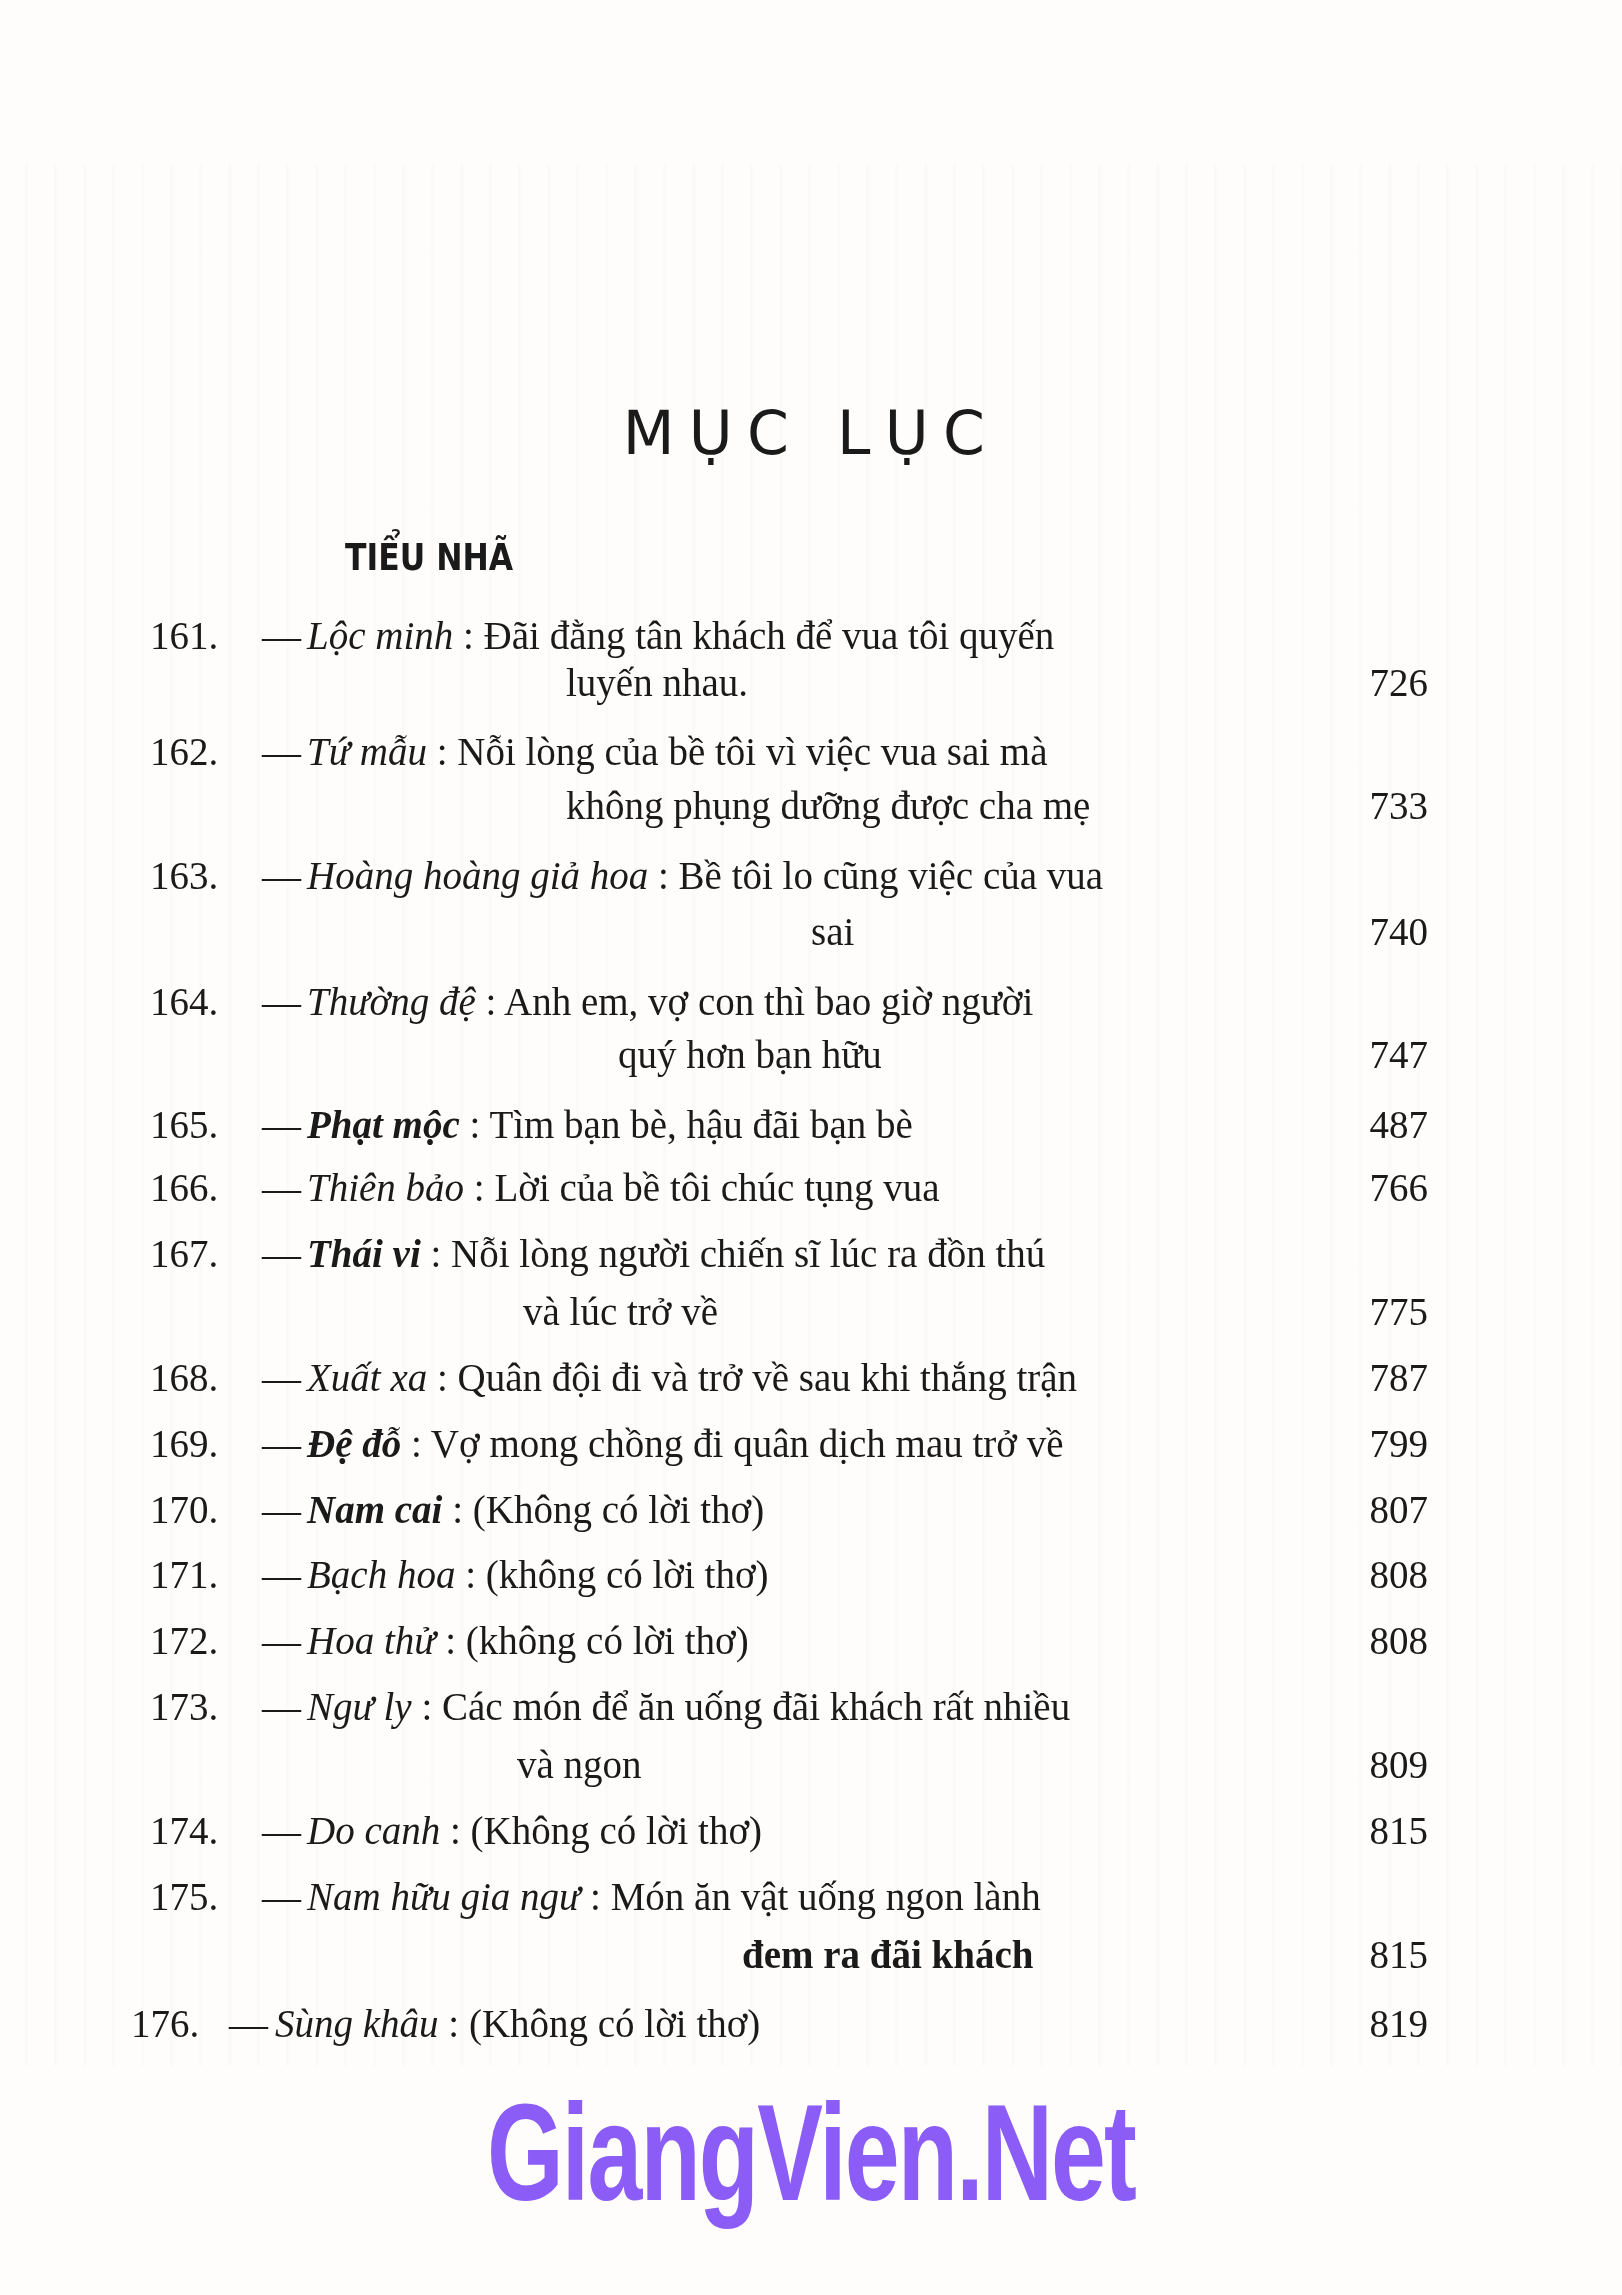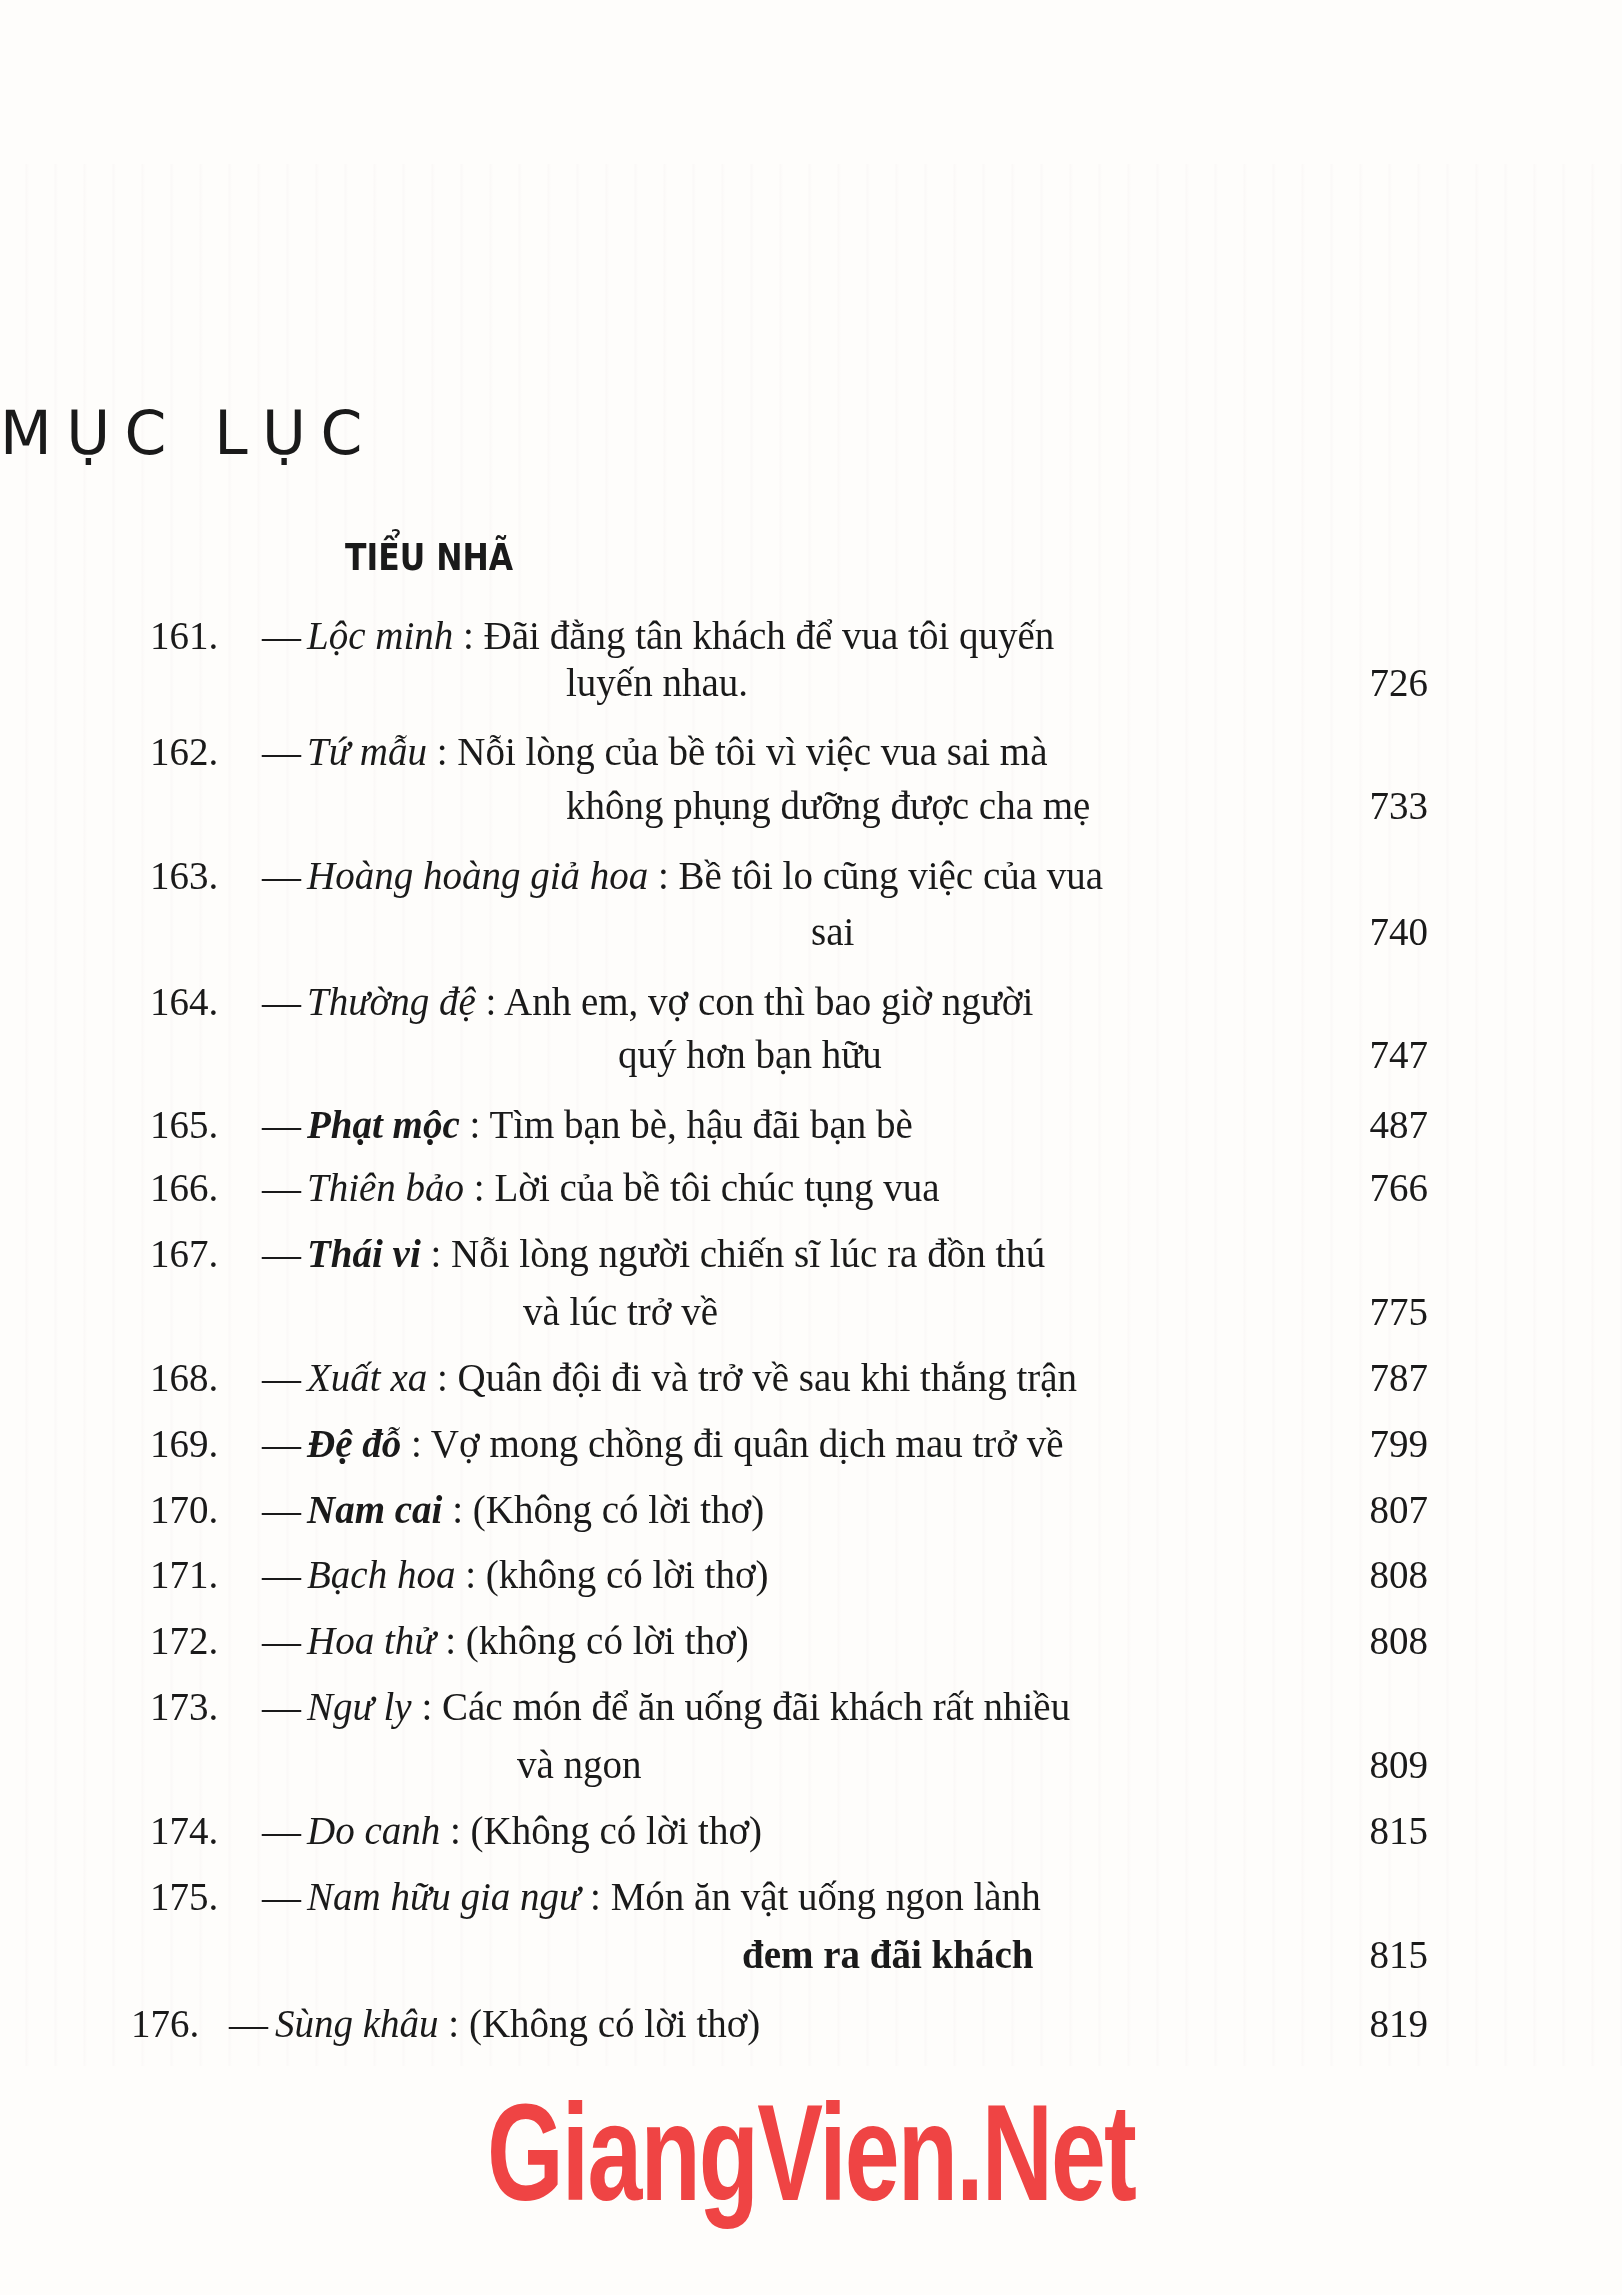--- a/index.html
+++ b/index.html
@@ -9,21 +9,21 @@
     font-family: "Liberation Serif", "DejaVu Serif", serif;
     color: #1a1a1a;
   }
   .ghost {
     position: absolute; left: 0; right: 0; top: 164px; bottom: 229px;
     background:
       repeating-linear-gradient(90deg, rgba(230,220,225,0.0) 0px, rgba(230,220,225,0.0) 25px, rgba(225,215,220,0.25) 26px, rgba(230,220,225,0.0) 29px);
     opacity: 0.5; pointer-events: none;
   }
   .title {
-    position: absolute; top: 358px; left: 0; width: 1622px; 
+    position: absolute; top: 358px; left: 0; width: 1622px; text-align: center;
     font-family: "DejaVu Sans", sans-serif; font-size: 60px; letter-spacing: 14.4px;
     font-weight: normal;
   }
   .section {
     position: absolute; left: 345px; top: 536px;
     font-family: "DejaVu Sans", sans-serif; font-weight: bold; font-size: 37px;
     transform: scaleX(0.85); transform-origin: left;
   }
   .line {
     position: absolute; left: 0; width: 1578px; height: 52px;
@@ -31,21 +31,21 @@
   }
   .num { position: absolute; left: 150px; }
   .dash { position: absolute; left: 262px; }
   .entry { position: absolute; left: 307px; }
   .entry .name { font-style: italic; }
   .cont { position: absolute; }
   .page { position: absolute; right: 150px; text-align: right; }
   .watermark {
     position: absolute; top: 2074px; left: 0; width: 1622px; text-align: center;
     font-family: "Liberation Sans", sans-serif; font-weight: bold; font-size: 137px;
-    color: #ef4444; letter-spacing: -2.6px;
+    color: #8b5cf6; letter-spacing: -2.6px;
   }
   .watermark span { display: inline-block; transform: scaleX(0.72); }
 </style>
 </head>
 <body>
 
 <div class="ghost"></div>
 
 <h1 class="title">MỤC LỤC</h1>
 <div class="section">TIỂU NHÃ</div>

